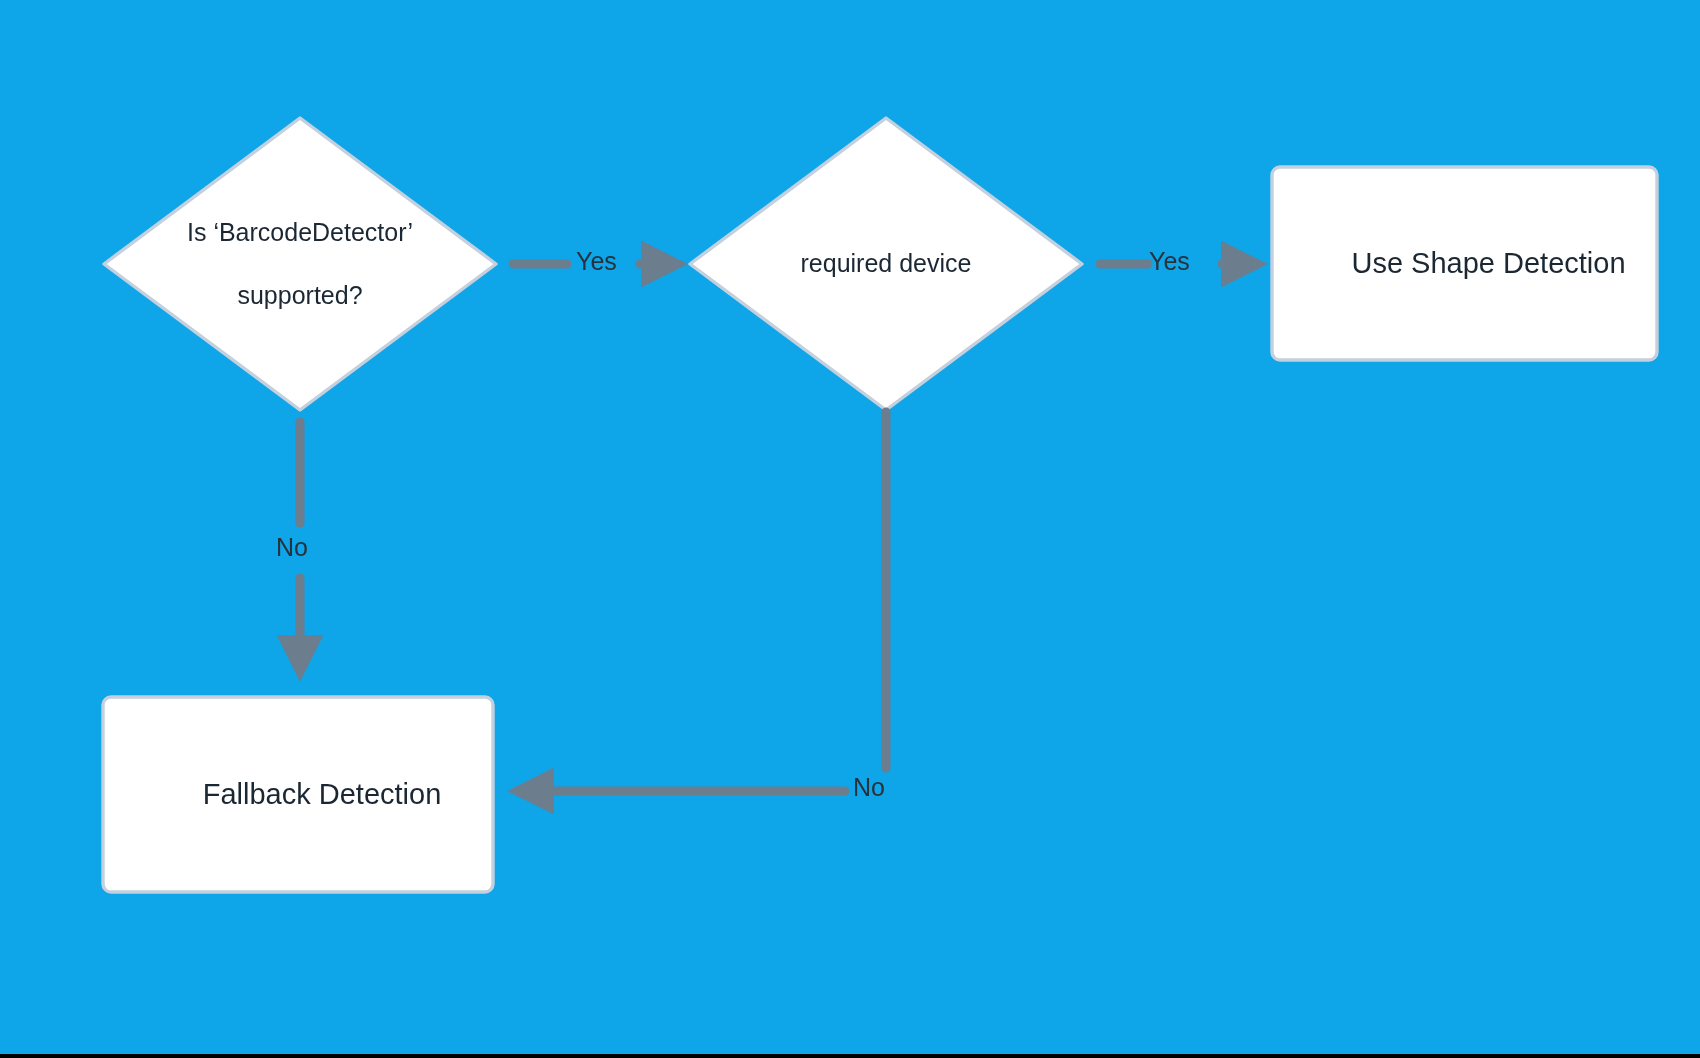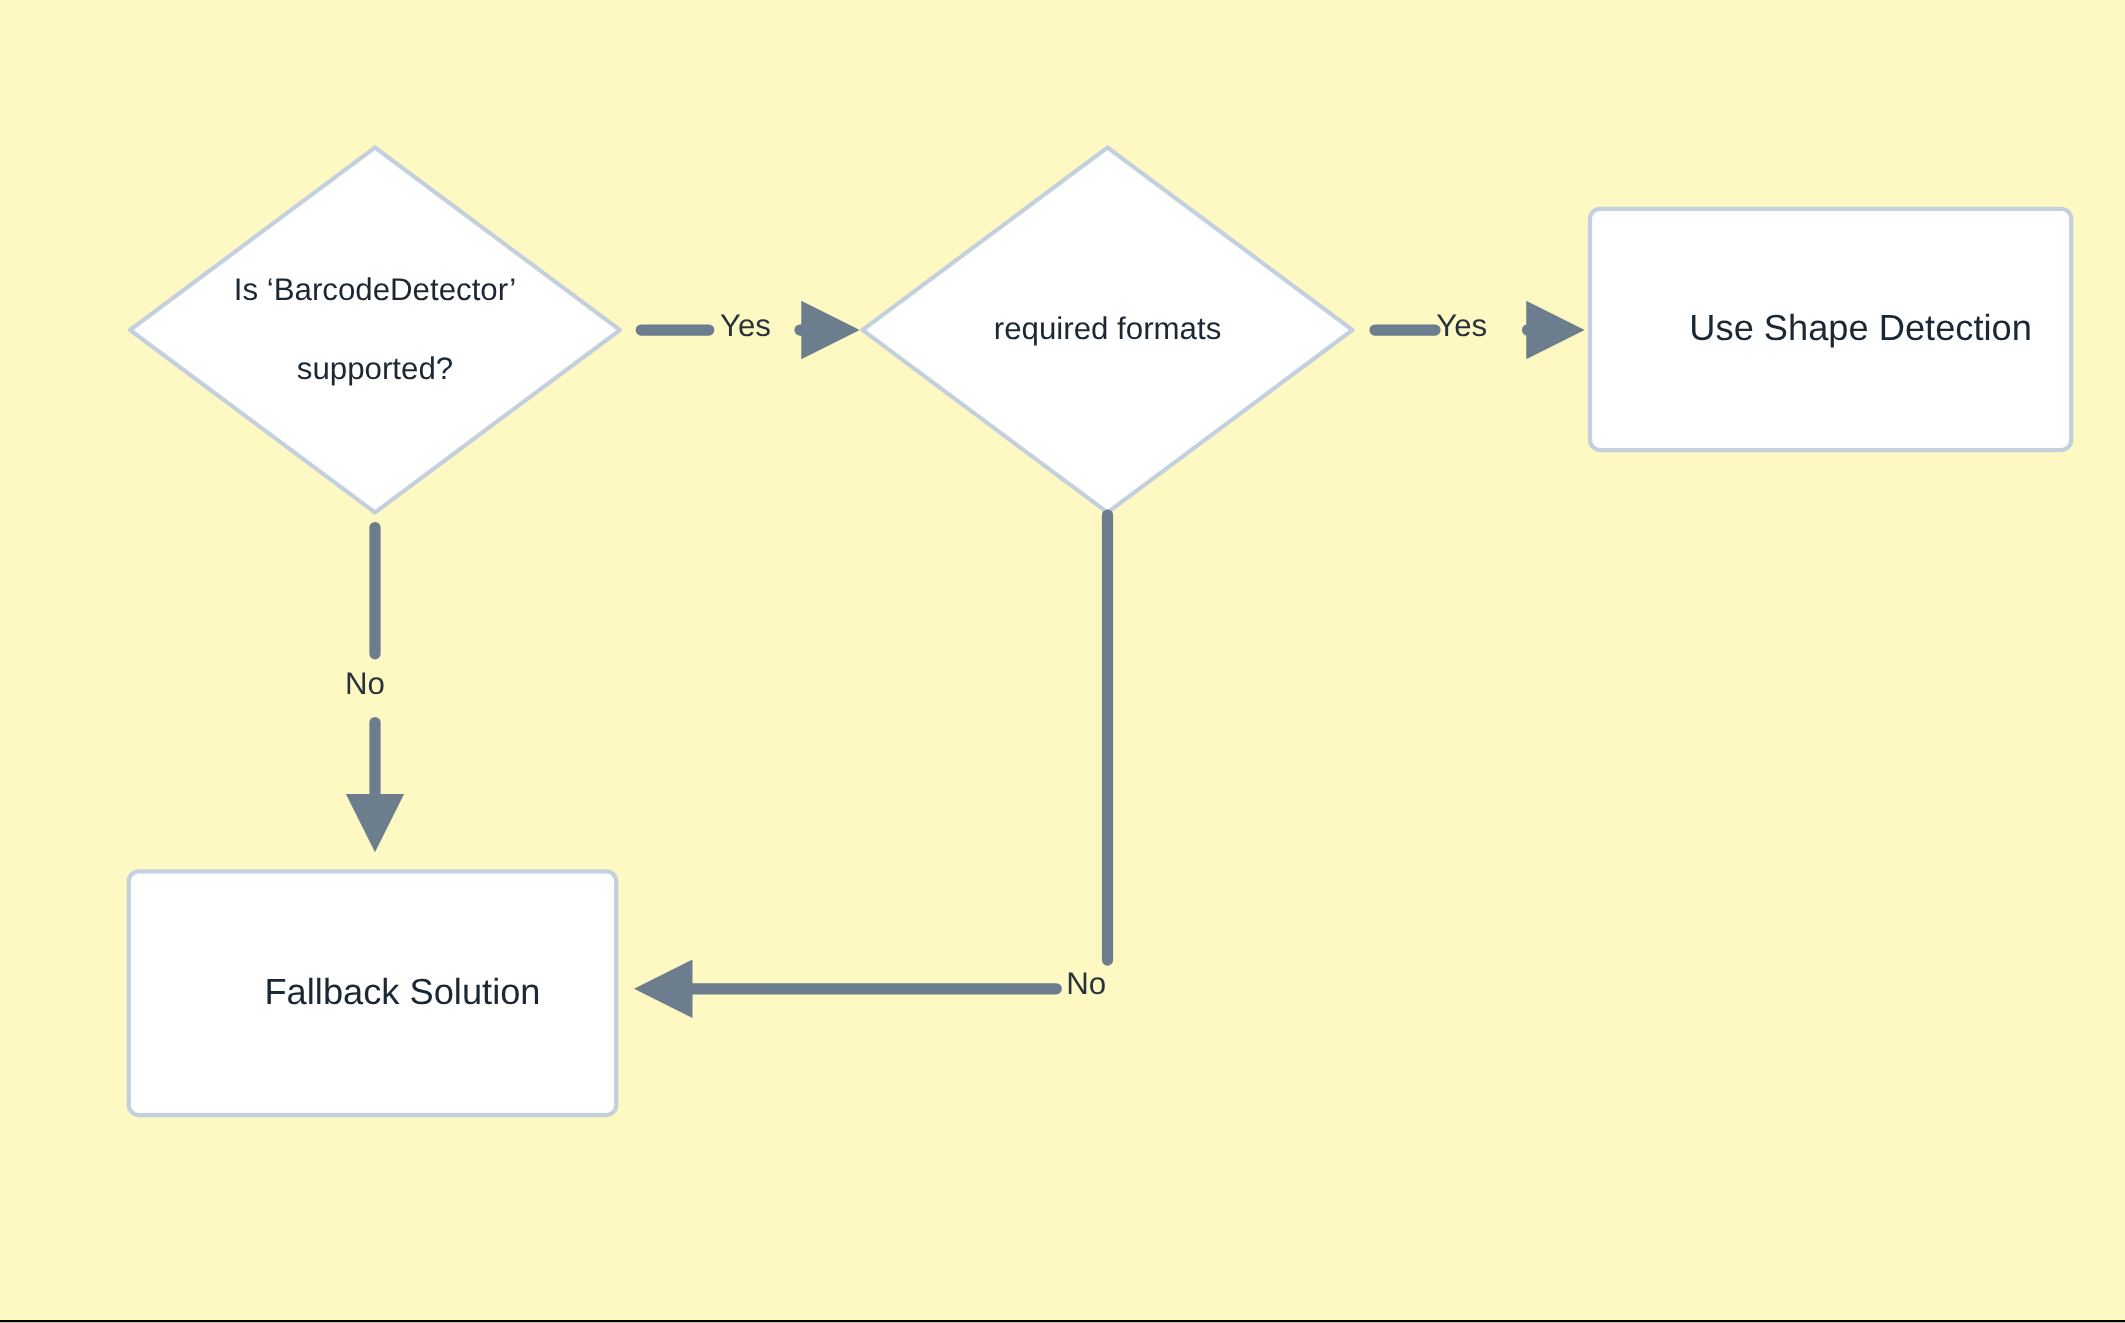--- a/index.html
+++ b/index.html
@@ -9,24 +9,24 @@
     background: #ffffff;
   }
   body {
     font-family: "Liberation Sans", "DejaVu Sans", sans-serif;
     -webkit-font-smoothing: antialiased;
   }
   #canvas {
     position: relative;
     width: 1700px;
     height: 1058px;
-    background: #fef9c3;
+    background: #0ea5e9;
     overflow: hidden;
     box-sizing: border-box;
-    border-bottom: 2px solid #000000;
+    border-bottom: 4px solid #000000;
   }
   #flow-svg {
     position: absolute;
     inset: 0;
     width: 1700px;
     height: 1058px;
     display: block;
   }
   .node-label {
     position: absolute;
@@ -106,33 +106,33 @@
 
   <div class="node-label diamond-label" style="left:104px; top:196px; width:392px; height:136px;">
     <div>
       <div>Is ‘BarcodeDetector’</div>
       <div>supported?</div>
     </div>
   </div>
 
   <div class="node-label diamond-label" style="left:690px; top:196px; width:392px; height:136px;">
     <div>
-      <div>required formats</div>
+      <div>required device</div>
     </div>
   </div>
 
   <div class="node-label rect-label" style="left:1272px; top:167px; width:385px; height:193px;">
     <div>
       <div>Use Shape Detection</div>
     </div>
   </div>
 
   <div class="node-label rect-label" style="left:103px; top:697px; width:390px; height:195px;">
     <div>
-      <div>Fallback Solution</div>
+      <div>Fallback Detection</div>
     </div>
   </div>
 
   <div class="edge-label" style="left:576px; top:249px;">Yes</div>
 
   <div class="edge-label" style="left:1149px; top:249px;">Yes</div>
 
   <div class="edge-label" style="left:276px; top:535px;">No</div>
 
   <div class="edge-label" style="left:853px; top:775px;">No</div>

